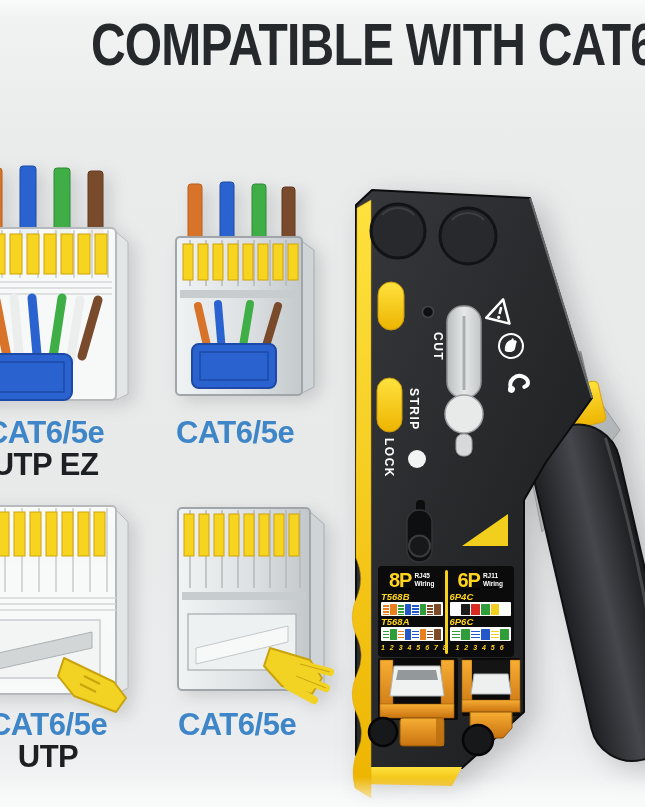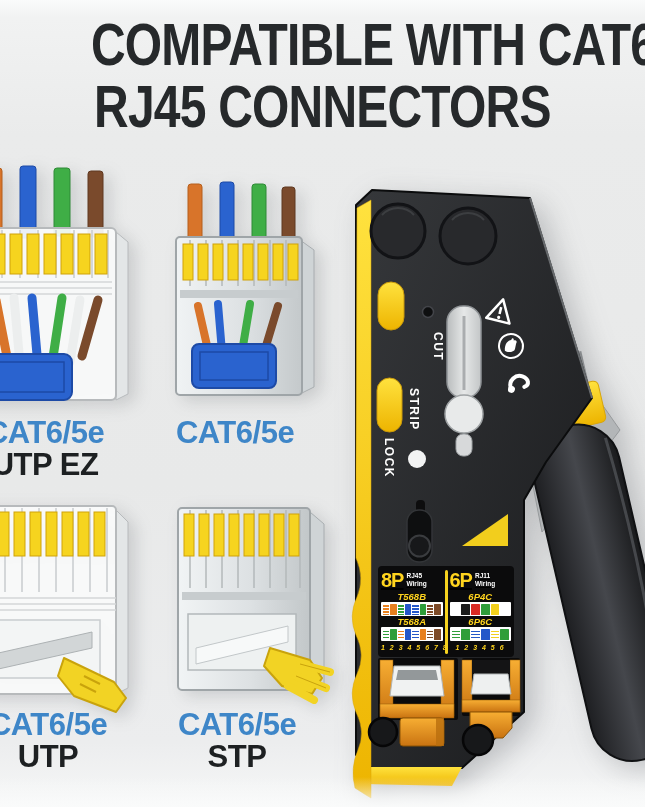--- a/index.html
+++ b/index.html
@@ -26,43 +26,42 @@
   .conn{filter:drop-shadow(7px 5px 8px rgba(90,95,100,.22));}
   .tool-svg{filter:drop-shadow(10px 8px 14px rgba(80,84,88,.30));}
   svg text{font-family:"Liberation Sans",sans-serif;}
 
   
   .panel{position:absolute;left:378px;top:566px;width:136px;height:91px;
          background:#0b0b0c;border-radius:4px;display:flex;box-sizing:border-box;
          padding:3px 3px 2px 3px;z-index:5;}
   .pcol{flex:1;display:flex;flex-direction:column;min-width:0;}
   .pdivider{width:3px;background:#f6d21f;border-radius:2px;margin:1px 2px;}
-  .phead{display:flex;align-items:flex-start;justify-content:flex-start;gap:3px;height:22px;text-decoration:underline;}
+  .phead{display:flex;align-items:flex-start;justify-content:center;gap:3px;height:22px;text-decoration:underline;}
   .psize{font-size:20px;line-height:22px;font-weight:bold;color:#ffd41e;letter-spacing:-1px;}
   .pstd{display:flex;flex-direction:column;font-size:6.5px;line-height:7.5px;color:#ffffff;
         font-weight:bold;margin-top:3px;}
-  .prowname{text-align:center;color:#ffd41e;font-style:italic;font-weight:bold;
+  .prowname{text-align:left;color:#ffd41e;font-style:italic;font-weight:bold;
             font-size:9.5px;line-height:11px;}
   .pstrip{height:11px;background:#ffffff;display:flex;gap:1px;padding:1.5px 2px;
           border-radius:1px;}
   .pstrip span{flex:1;border-radius:0.5px;}
   .ppins{color:#ffd41e;font-style:italic;font-weight:bold;font-size:7px;
          text-align:center;letter-spacing:1.5px;margin-top:2.5px;white-space:nowrap;}
 
   .bottom-fade{position:absolute;left:0;bottom:0;width:645px;height:30px;
                background:linear-gradient(180deg,rgba(248,249,249,0),rgba(250,251,251,.9));
                pointer-events:none;}
 </style>
 </head>
 <body>
 
 <div class="stage">
 
   <div class="heading l1"><span>COMPATIBLE WITH CAT6/CAT5E</span></div>
-  <div class="heading l2"><span>RJ45 CONNECTORS</span></div>
 
   <svg class="conn" style="left:-38px;top:166px" width="175" height="245" viewBox="0 0 175 245">
     <g>
       <rect x="24" y="2" width="16" height="70" rx="3" fill="#d8742a" stroke="#b55f1d"></rect>
       <rect x="58" y="0" width="16" height="72" rx="3" fill="#2a63cf" stroke="#1d4aa6"></rect>
       <rect x="92" y="2" width="16" height="68" rx="3" fill="#3fae46" stroke="#2f8a36"></rect>
       <rect x="126" y="5" width="15" height="66" rx="3" fill="#7a4a2c" stroke="#5f3820"></rect>
     </g>
     <g>
       <polygon points="154,66 166,76 166,228 154,234" fill="#e3e6e7" stroke="#b7babc"></polygon>
@@ -246,21 +245,20 @@
       <path d="M98,152 L138,164 L150,182 L140,198 L110,190 L92,170 Z" fill="#f2d324" stroke="#c9a30c" stroke-width="2" stroke-linejoin="round"></path>
       <line x1="128" y1="168" x2="158" y2="176" stroke="#f2d324" stroke-width="8" stroke-linecap="round"></line>
       <line x1="124" y1="180" x2="154" y2="192" stroke="#f2d324" stroke-width="8" stroke-linecap="round"></line>
       <line x1="116" y1="190" x2="142" y2="204" stroke="#f2d324" stroke-width="8" stroke-linecap="round"></line>
       <line x1="128" y1="168" x2="158" y2="176" stroke="#c9a30c" stroke-width="1"></line>
       <line x1="124" y1="180" x2="154" y2="192" stroke="#c9a30c" stroke-width="1"></line>
     </g>
   </svg>
   <div class="clabel" style="left:132px;top:710px">
     <span class="cat">CAT6/5e</span>
-    <span class="typ">STP</span>
   </div>
 
   <svg class="tool-svg" style="left:330px;top:140px" width="315" height="667" viewBox="0 0 315 667">
     <defs>
       <linearGradient id="headGrad" x1="0" y1="0" x2="1" y2="1">
         <stop offset="0" stop-color="#36383b"></stop>
           <stop offset="1" stop-color="#191a1c"></stop>
       </linearGradient>
       <linearGradient id="yellowGrad" x1="0" y1="0" x2="0" y2="1">
         <stop offset="0" stop-color="#ffe23e"></stop>

